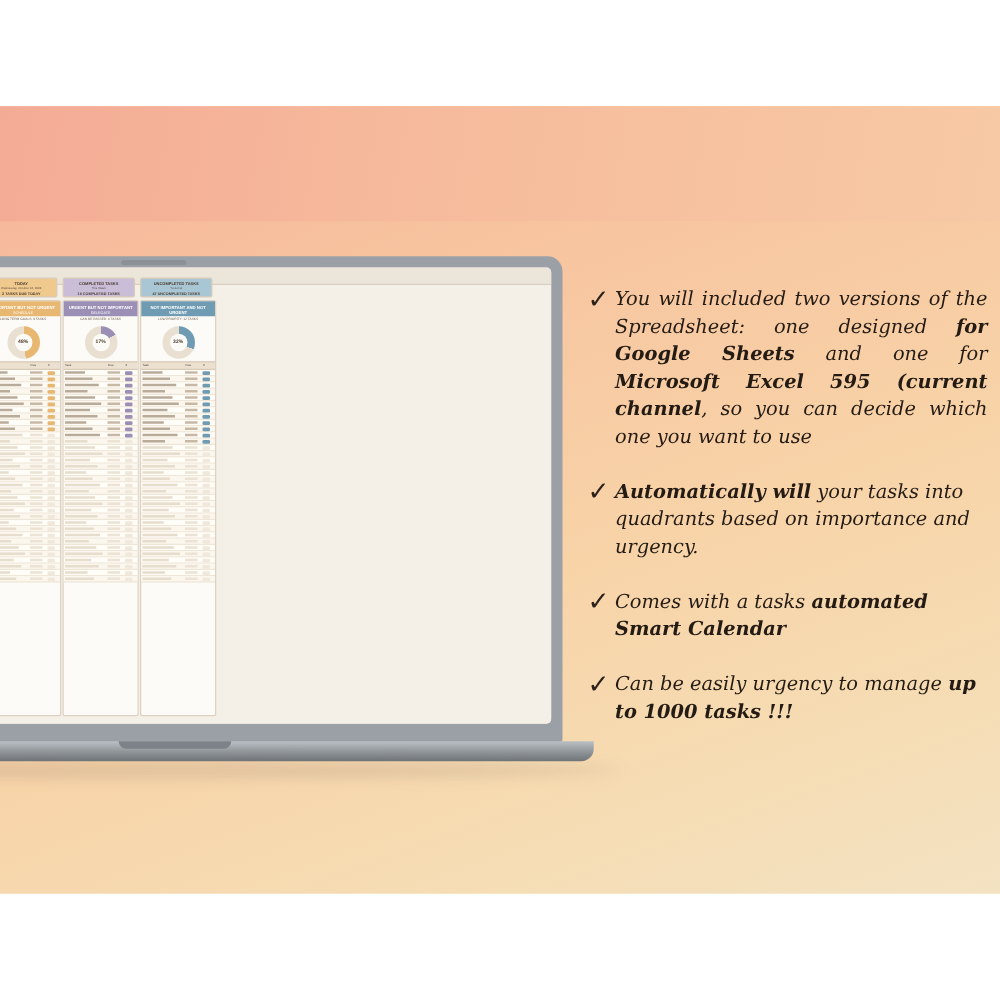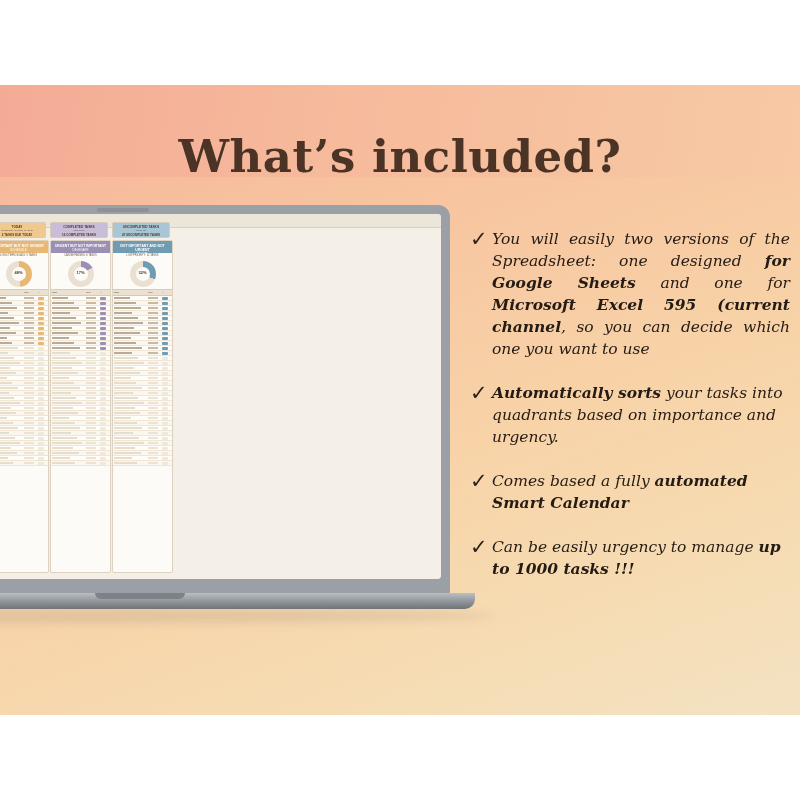--- a/index.html
+++ b/index.html
@@ -119,21 +119,20 @@
   .btext b { font-weight:bold; }
   .nojust { text-align:left; }
 </style>
 </head>
 <body>
 
 <div id="stage">
 
   <div class="panel"></div>
   <div class="header-band"></div>
-  <h1 class="title">What’s included?</h1>
 
   <div class="laptop">
     <div class="lid">
       <div class="notch"></div>
       <div class="screen">
 
         <div class="sheet">
           <div class="topbar"></div>
 
           <div id="statcards">
@@ -1334,29 +1333,29 @@
       </div>
     </div>
     <div class="base"></div>
     <div class="base-notch"></div>
     <div class="shadow"></div>
   </div>
 
   <div class="copy" id="copy">
       <div class="bullet-row">
         <div class="check">✓</div>
-        <div class="btext"><span>You will easily two versions of the Spreadsheet: one designed </span><b>for Google Sheets</b><span> and one for </span><b>Microsoft Excel 595 (current channel</b><span>, so you can decide which one you want to use</span></div>
+        <div class="btext"><span>You will included two versions of the Spreadsheet: one designed </span><b>for Google Sheets</b><span> and one for </span><b>Microsoft Excel 595 (current channel</b><span>, so you can decide which one you want to use</span></div>
       </div>
       <div class="bullet-row">
         <div class="check">✓</div>
-        <div class="btext nojust"><b>Automatically sorts</b><span> your tasks into quadrants based on importance and urgency.</span></div>
+        <div class="btext nojust"><b>Automatically will</b><span> your tasks into quadrants based on importance and urgency.</span></div>
       </div>
       <div class="bullet-row">
         <div class="check">✓</div>
-        <div class="btext nojust"><span>Comes based a fully </span><b>automated Smart Calendar</b></div>
+        <div class="btext nojust"><span>Comes with a tasks </span><b>automated Smart Calendar</b></div>
       </div>
       <div class="bullet-row">
         <div class="check">✓</div>
         <div class="btext nojust"><span>Can be easily urgency to manage </span><b>up to 1000 tasks !!!</b></div>
       </div>
     </div>
 
 </div>
 
 </body></html>

